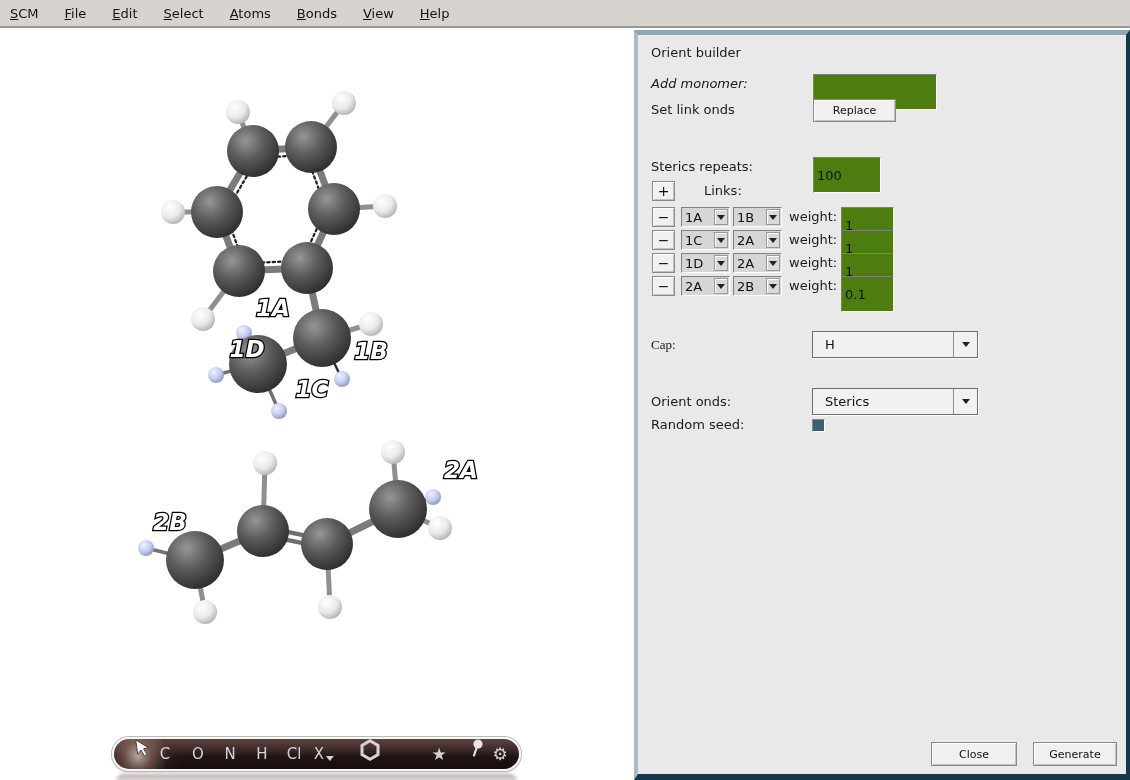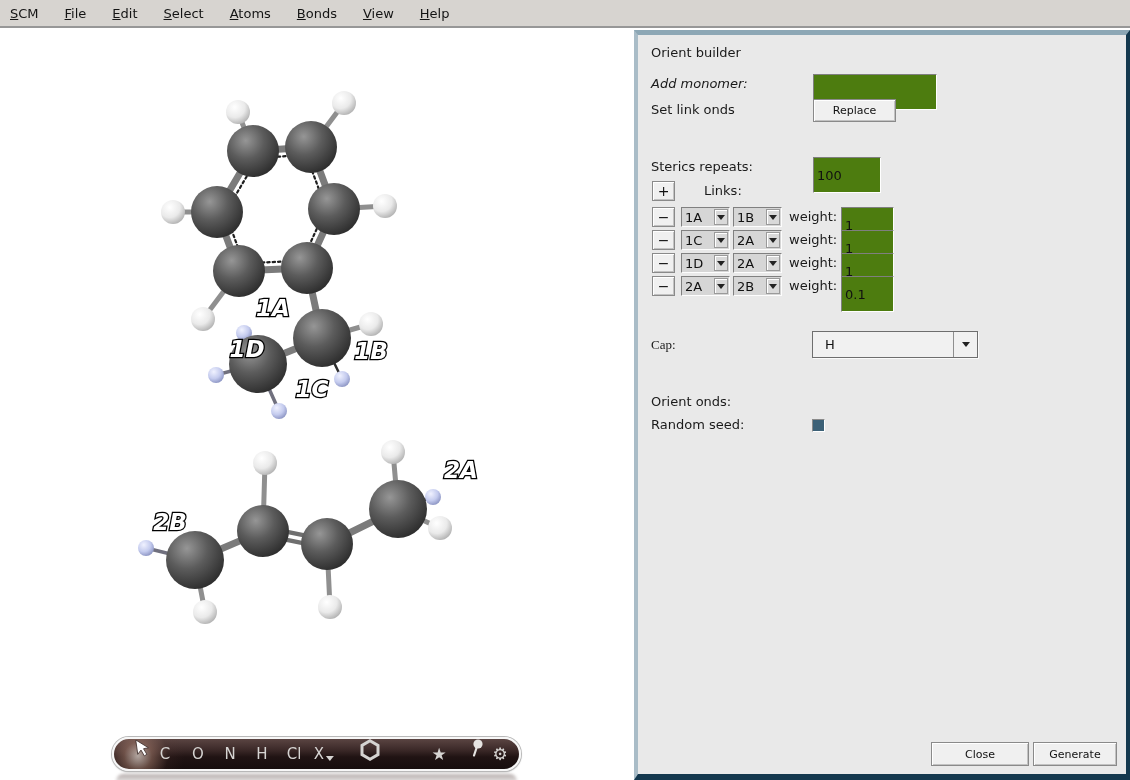--- a/index.html
+++ b/index.html
@@ -314,19 +314,26 @@
   <div class="lbl" style="left:13px;top:302px;font-family:Liberation Serif, serif;">Cap:</div>
   <div class="combo-lg" style="left:174px;top:296px;">
     <span class="val">H</span>
     <span class="sep"></span>
     <span class="arrow-zone">
         <span class="tri"></span>
       </span>
   </div>
 
   <div class="lbl" style="left:13px;top:359px;">Orient onds:</div>
+  <div class="combo-lg" style="left:174px;top:353px;">
+    <span class="val">Sterics</span>
+    <span class="sep"></span>
+    <span class="arrow-zone">
+        <span class="tri"></span>
+      </span>
+  </div>
 
   <div class="lbl" style="left:13px;top:382px;text-align:center;">Random seed:</div>
   <div class="seed-box" style="left:174px;top:384px;"></div>
 
-  <div class="btn" style="left:293px;top:707px;width:98px;height:24px;">Close</div>
+  <div class="btn" style="left:293px;top:707px;width:86px;height:24px;">Close</div>
   <div class="btn" style="left:395px;top:707px;width:84px;height:24px;">Generate</div>
 </div>
 
 </body></html>

